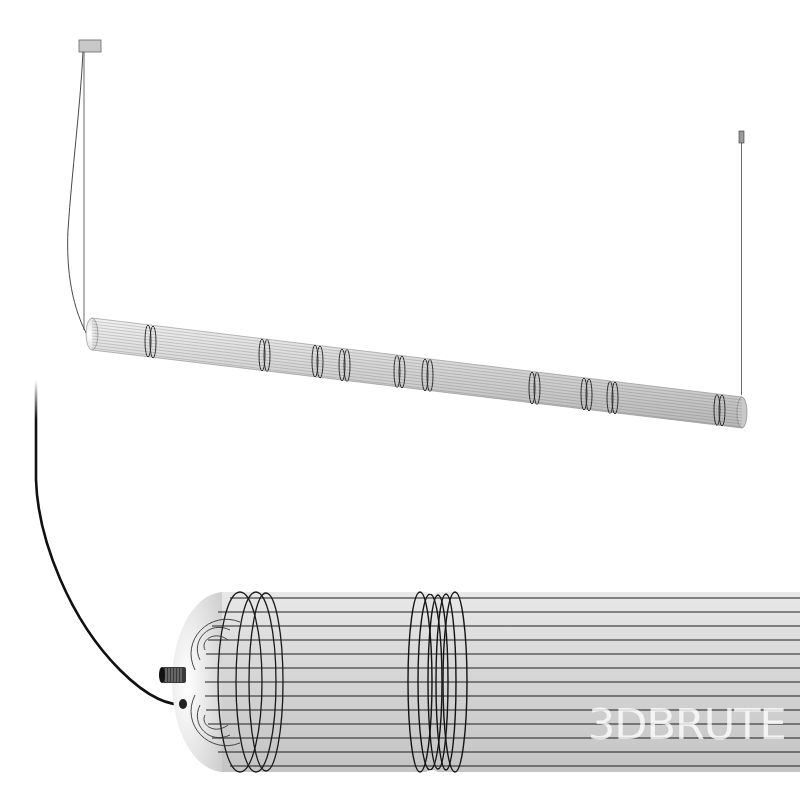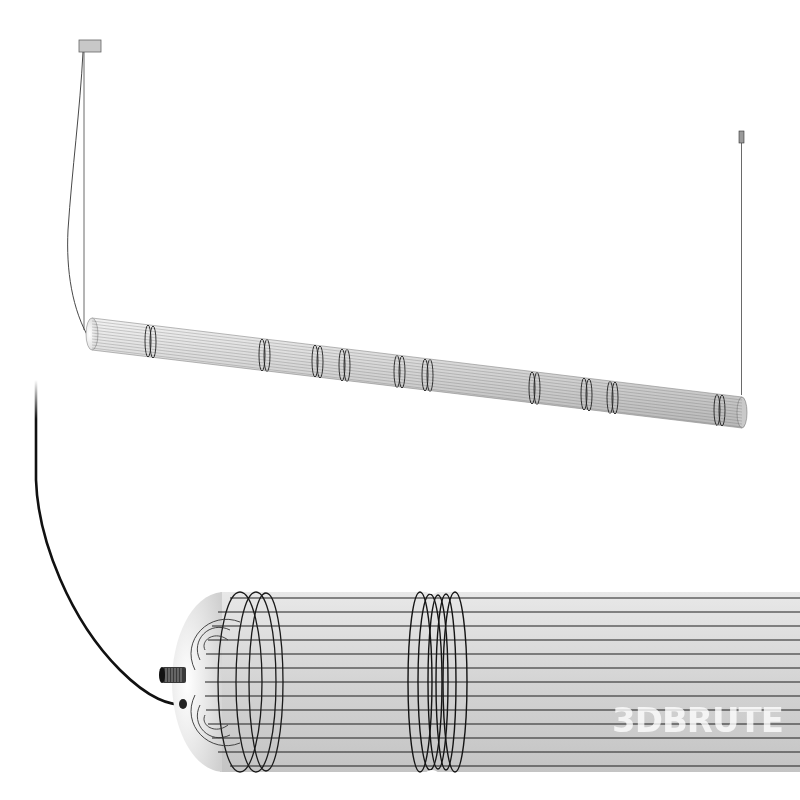--- a/index.html
+++ b/index.html
@@ -1,22 +1,22 @@
 <!DOCTYPE html>
 <html><head>
   <meta charset="utf-8">
   <style>
     html, body { margin: 0; padding: 0; background: #ffffff; }
     body { width: 800px; height: 800px; overflow: hidden; position: relative; font-family: "Liberation Sans", sans-serif; }
     .scene { position: absolute; left: 0; top: 0; width: 800px; height: 800px; }
     .watermark {
       position: absolute; left: 588px; top: 703px;
-      font-family: "DejaVu Sans", sans-serif; font-weight: bold;
-      font-size: 34px; letter-spacing: -1px; color: rgba(255,255,255,0.78);
-      line-height: 1; user-select: none; margin-left: 24px;
+      font-family: "DejaVu Sans", sans-serif; font-weight: normal;
+      font-size: 43px; letter-spacing: -1px; color: rgba(255,255,255,0.78);
+      line-height: 1; user-select: none;
     }
   </style>
 </head>
 <body>
 
 <svg class="scene" viewBox="0 0 800 800" xmlns="http://www.w3.org/2000/svg">
   <defs>
     <linearGradient id="tubeGradSmall" x1="0" y1="0" x2="0" y2="1">
       <stop offset="0" stop-color="#f2f2f2"></stop>
       <stop offset="0.45" stop-color="#d6d6d6"></stop>

